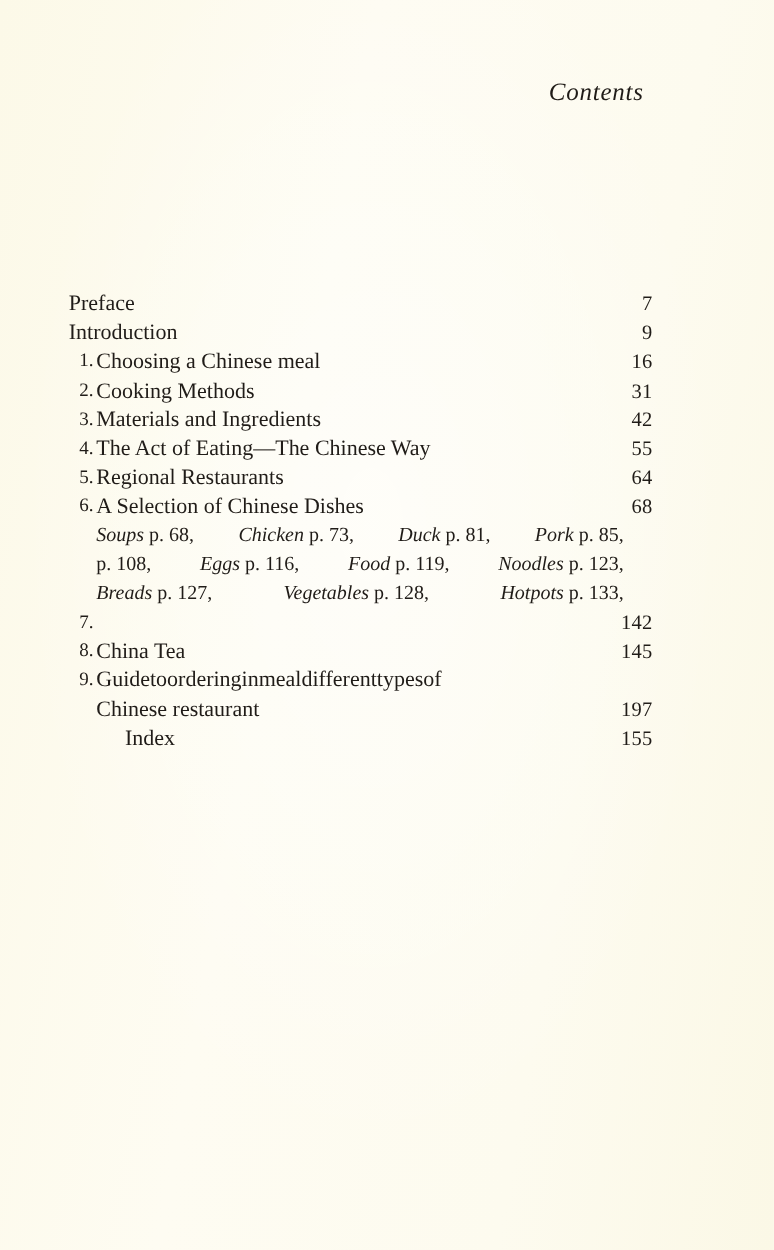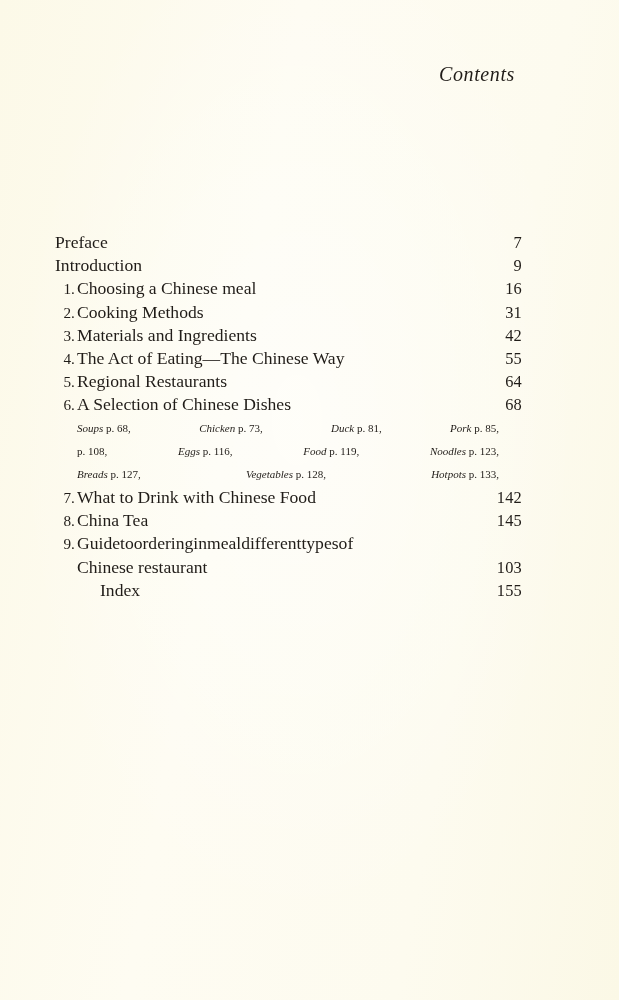--- a/index.html
+++ b/index.html
@@ -117,21 +117,21 @@
 
   
   .sublist {
     margin-top: 0;
     padding-left: 22px;
     width: 422px;
   }
   .sublist-line {
     height: 23.2px;
     line-height: 23.2px;
-    font-size: 11px;
+    font-size: 16px;
     font-style: italic;
     white-space: nowrap;
     display: flex;
     justify-content: flex-start;
   }
   .sublist-line.spread {
     justify-content: space-between;
   }
   .sublist-line .roman {
     font-style: normal;
@@ -211,21 +211,20 @@
           </div>
           <div class="sublist-line spread">
             <span class="seg"><span>Breads</span><span class="roman">&nbsp;p. 127,</span></span>
             <span class="seg"><span>Vegetables</span><span class="roman">&nbsp;p. 128,</span></span>
             <span class="seg"><span>Hotpots</span><span class="roman">&nbsp;p. 133,</span></span>
           </div>
         </div>
         <div class="toc-row">
           <span class="num">7</span>
           <span class="dot">.</span>
-          <span class="title">What to Drink with Chinese Food</span>
           <span class="page-no">142</span>
         </div>
         <div class="toc-row">
           <span class="num">8</span>
           <span class="dot">.</span>
           <span class="title">China Tea</span>
           <span class="page-no">145</span>
         </div>
         <div class="toc-row justify">
           <span class="num">9</span>
@@ -236,21 +235,21 @@
             <span class="seg">ordering</span>
             <span class="seg">in</span>
             <span class="seg">meal</span>
             <span class="seg">different</span>
             <span class="seg">types</span>
             <span class="seg">of</span>
           </span>
         </div>
         <div class="toc-row">
           <span class="title">Chinese restaurant</span>
-          <span class="page-no">103</span>
+          <span class="page-no">197</span>
         </div>
         <div class="toc-row">
           <span class="title indent">Index</span>
           <span class="page-no">155</span>
         </div>
       </div>
   </div>
 
 </div>
 

